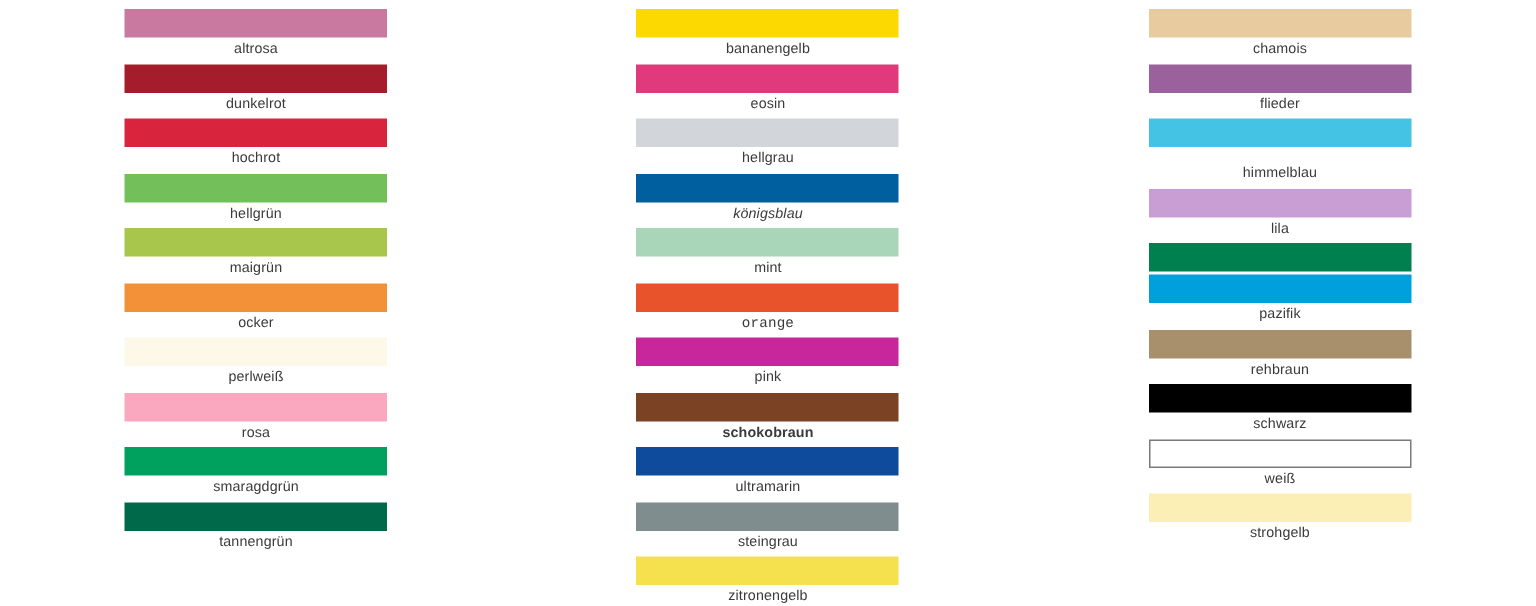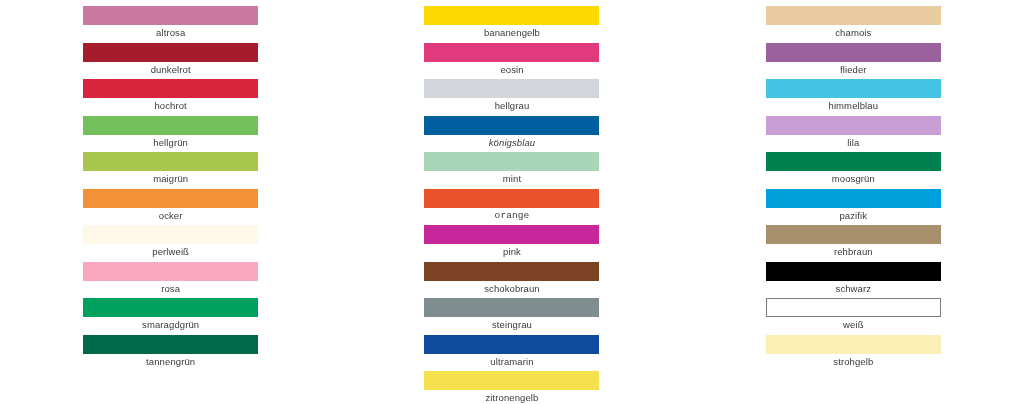--- a/index.html
+++ b/index.html
@@ -127,55 +127,54 @@
       <div class="swatch-row">
         <div class="swatch-chip" title="orange" style="background: rgb(232, 83, 43);"></div>
         <div class="swatch-label" style="color: rgb(58, 58, 58); font-family: Liberation Mono, monospace;">orange</div>
       </div>
       <div class="swatch-row">
         <div class="swatch-chip" title="pink" style="background: rgb(200, 39, 155);"></div>
         <div class="swatch-label" style="color: rgb(58, 58, 58);">pink</div>
       </div>
       <div class="swatch-row">
         <div class="swatch-chip" title="schokobraun" style="background: rgb(123, 67, 36);"></div>
-        <div class="swatch-label" style="color: rgb(58, 58, 58);">schokobraun</div>
+        <div class="swatch-label" style="color: rgb(58, 58, 58); font-weight: bold;">schokobraun</div>
+      </div>
+      <div class="swatch-row">
+        <div class="swatch-chip" title="ultramarin" style="background: rgb(14, 75, 156);"></div>
+        <div class="swatch-label" style="color: rgb(58, 58, 58);">ultramarin</div>
       </div>
       <div class="swatch-row">
         <div class="swatch-chip" title="steingrau" style="background: rgb(127, 141, 142);"></div>
         <div class="swatch-label" style="color: rgb(58, 58, 58);">steingrau</div>
-      </div>
-      <div class="swatch-row">
-        <div class="swatch-chip" title="ultramarin" style="background: rgb(14, 75, 156);"></div>
-        <div class="swatch-label" style="color: rgb(58, 58, 58);">ultramarin</div>
       </div>
       <div class="swatch-row">
         <div class="swatch-chip" title="zitronengelb" style="background: rgb(245, 224, 78);"></div>
         <div class="swatch-label" style="color: rgb(58, 58, 58);">zitronengelb</div>
       </div>
     </div>
     <div class="swatch-column">
       <div class="swatch-row">
         <div class="swatch-chip" title="chamois" style="background: rgb(232, 203, 158);"></div>
         <div class="swatch-label" style="color: rgb(58, 58, 58);">chamois</div>
       </div>
       <div class="swatch-row">
         <div class="swatch-chip" title="flieder" style="background: rgb(154, 97, 156);"></div>
         <div class="swatch-label" style="color: rgb(58, 58, 58);">flieder</div>
       </div>
       <div class="swatch-row">
         <div class="swatch-chip" title="himmelblau" style="background: rgb(68, 195, 228);"></div>
-        <div class="swatch-label" style="color: rgb(58, 58, 58);">himmelblau</div>
+        <div class="swatch-label" style="color: rgb(58, 58, 58); margin-top: 10px;">himmelblau</div>
       </div>
       <div class="swatch-row">
         <div class="swatch-chip" title="lila" style="background: rgb(201, 158, 212);"></div>
         <div class="swatch-label" style="color: rgb(58, 58, 58);">lila</div>
       </div>
       <div class="swatch-row">
         <div class="swatch-chip" title="moosgrün" style="background: rgb(0, 128, 79);"></div>
-        <div class="swatch-label" style="color: rgb(58, 58, 58);">moosgrün</div>
       </div>
       <div class="swatch-row">
         <div class="swatch-chip" title="pazifik" style="background: rgb(0, 160, 221);"></div>
         <div class="swatch-label" style="color: rgb(58, 58, 58);">pazifik</div>
       </div>
       <div class="swatch-row">
         <div class="swatch-chip" title="rehbraun" style="background: rgb(168, 144, 109);"></div>
         <div class="swatch-label" style="color: rgb(58, 58, 58);">rehbraun</div>
       </div>
       <div class="swatch-row">

